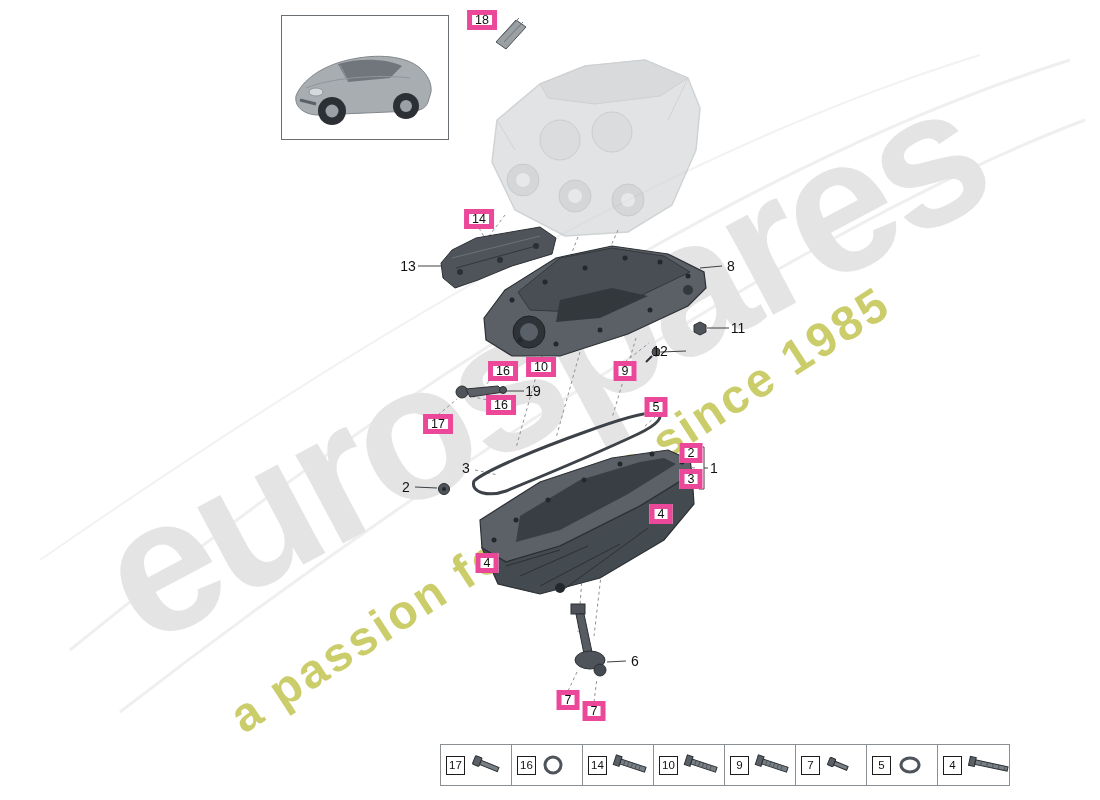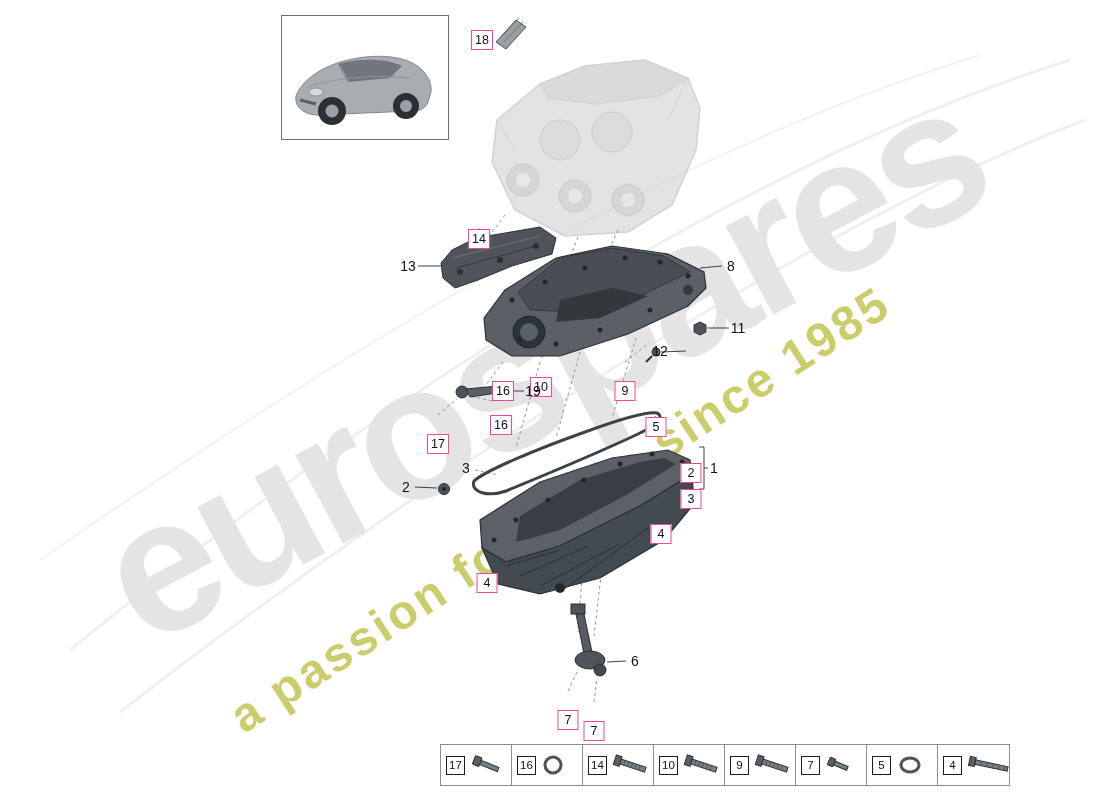--- a/index.html
+++ b/index.html
@@ -27,25 +27,24 @@
     border: 1px solid #6a6f73; background: #ffffff; z-index: 3;
     display: flex; align-items: center; justify-content: center;
   }
   .callout-layer { position: absolute; left: 0; top: 0; width: 100%; height: 100%; z-index: 5; pointer-events: none; }
   .callout {
     position: absolute; transform: translate(-50%, -50%);
     font-size: 14px; color: #111; pointer-events: auto; cursor: pointer;
     line-height: 1; background: transparent;
   }
   .callout.boxed {
-    border: 1px solid #ec4899; background: #ffffff;
+    border: 5px solid #ec4899; background: #ffffff;
     min-width: 21px; height: 20px; padding: 0 3px;
     display: flex; align-items: center; justify-content: center;
     font-size: 12.5px;
-    margin-top: 20px;
   }
   .legend {
     position: absolute; left: 440px; top: 744px; height: 42px; z-index: 4;
     display: flex; background: #ffffff; border: 1px solid #8a8f93;
   }
   .legend-cell {
     width: 71px; display: flex; align-items: center; gap: 5px;
     padding: 0 5px; border-right: 1px solid #8a8f93; cursor: pointer;
   }
   .legend-cell:last-child { border-right: none; }

